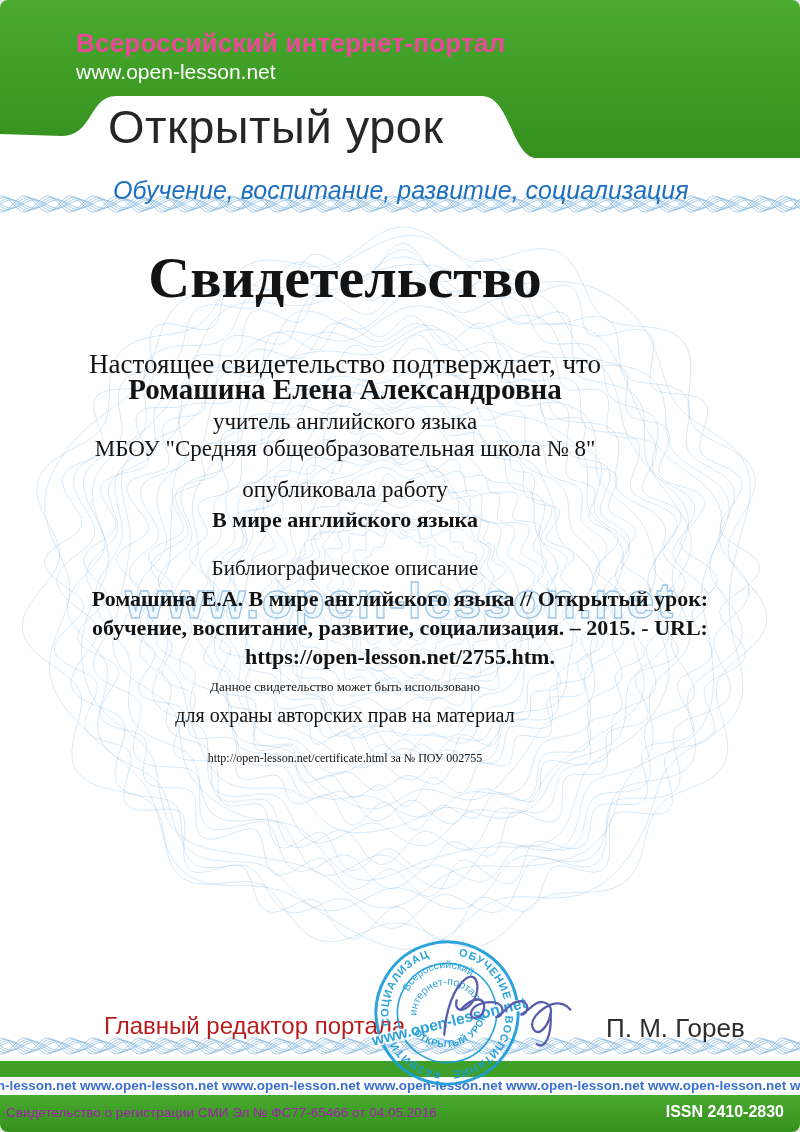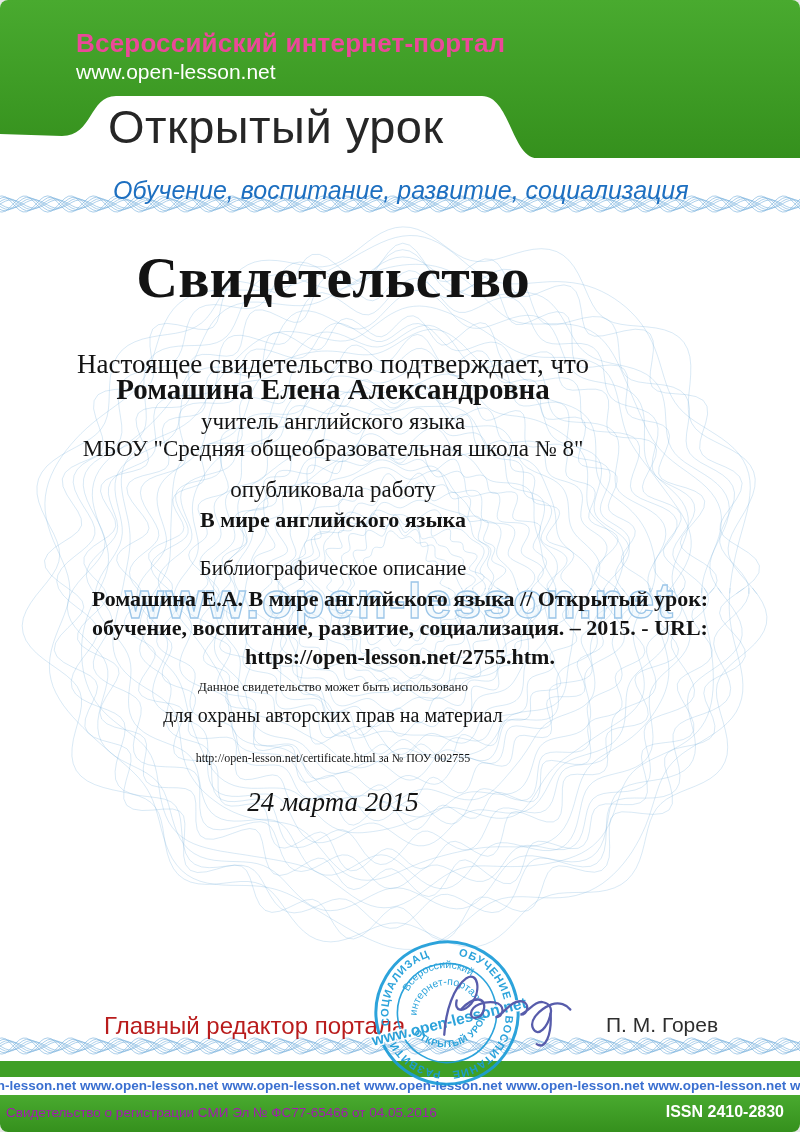--- a/index.html
+++ b/index.html
@@ -18,42 +18,42 @@
     color:#fff;font-size:21px;}
   .site-name{position:absolute;left:108px;top:99px;z-index:3;
     color:#262626;font-size:47px;letter-spacing:.5px;}
   .site-tagline{position:absolute;left:113px;top:153px;z-index:3;
     color:var(--blue-accent);font-size:25px;font-style:italic;margin-top:23px;}
 
   
   .decor{position:absolute;top:0;left:0;z-index:1;}
 
   
-  .t{position:absolute;left:4px;width:658px;text-align:center;color:#131313;
+  .t{position:absolute;left:16px;width:658px;text-align:center;color:#131313;
      font-family:"Liberation Serif","DejaVu Serif",serif;z-index:2;}
   .c-title{top:244px;font-size:58px;font-weight:bold;}
   .c-intro{top:349px;font-size:27px;}
   .c-name{top:373px;font-size:29px;font-weight:bold;}
   .c-role{top:409px;font-size:23px;}
   .c-school{top:436px;font-size:23px;}
   .c-action{top:477px;font-size:23px;}
   .c-work{top:507px;font-size:22px;font-weight:bold;}
   .c-biblabel{top:556px;font-size:21px;}
   .c-bib{top:584px;left:50px;width:700px;font-size:22px;font-weight:bold;line-height:29px;}
   .c-note1{top:679px;font-size:13px;}
   .c-note2{top:704px;font-size:20px;}
   .c-reg1{top:728px;font-size:20px;}
   .c-reg2{top:751px;font-size:12px;}
   .c-date{top:787px;font-size:27px;font-style:italic;}
 
   
   .editor-label{position:absolute;left:104px;top:1012px;z-index:3;
     color:#b91c1c;font-size:24px;}
   .editor-name{position:absolute;left:606px;top:1013px;z-index:3;
-    color:#2e2e2e;font-size:21px;}
+    color:#2e2e2e;font-size:26px;}
   .stamp-svg{position:absolute;left:337px;top:903px;z-index:6;color:var(--stamp-blue);}
   .sig-svg{position:absolute;left:432px;top:952px;z-index:7;color:var(--sig-color);}
 
   
   .strip-green{position:absolute;left:0;top:1061px;width:800px;height:16px;
     background:var(--green);z-index:4;}
   .strip-urls{position:absolute;left:0;top:1077px;width:800px;height:18px;
     background:#fff;overflow:hidden;z-index:4;}
   .strip-urls .urls{position:absolute;left:-62px;top:1px;white-space:nowrap;
     color:var(--url-blue);font-size:13.5px;font-weight:bold;}
@@ -157,21 +157,20 @@
   <div class="t c-name">Ромашина Елена Александровна</div>
   <div class="t c-role">учитель английского языка</div>
   <div class="t c-school">МБОУ "Средняя общеобразовательная школа № 8"</div>
   <div class="t c-action">опубликовала работу</div>
   <div class="t c-work">В мире английского языка</div>
   <div class="t c-biblabel">Библиографическое описание</div>
   <div class="t c-bib">Ромашина Е.А. В мире английского языка // Открытый урок: обучение, воспитание, развитие, социализация. – 2015. - URL: https://open-lesson.net/2755.htm.</div>
   <div class="t c-note1">Данное свидетельство может быть использовано</div>
   <div class="t c-note2">для охраны авторских прав на материал</div>
   <div class="t c-reg2">http://open-lesson.net/certificate.html за № ПОУ 002755</div>
-  <div class="t c-date">24 марта 2015</div>
 
   <div class="editor-label">Главный редактор портала</div>
   <div class="editor-name">П. М. Горев</div>
 
   <svg class="stamp-svg" viewBox="-110 -110 220 220" width="220" height="220">
     <g transform="rotate(-14)" fill="currentColor" opacity="0.92">
       <circle r="71" fill="none" stroke="currentColor" stroke-width="3"></circle>
       <circle r="49.5" fill="none" stroke="currentColor" stroke-width="1.6"></circle>
       <defs>
         <path id="ringPath" d="M0,-58.5 A58.5,58.5 0 1 1 0,58.5 A58.5,58.5 0 1 1 0,-58.5"></path>

